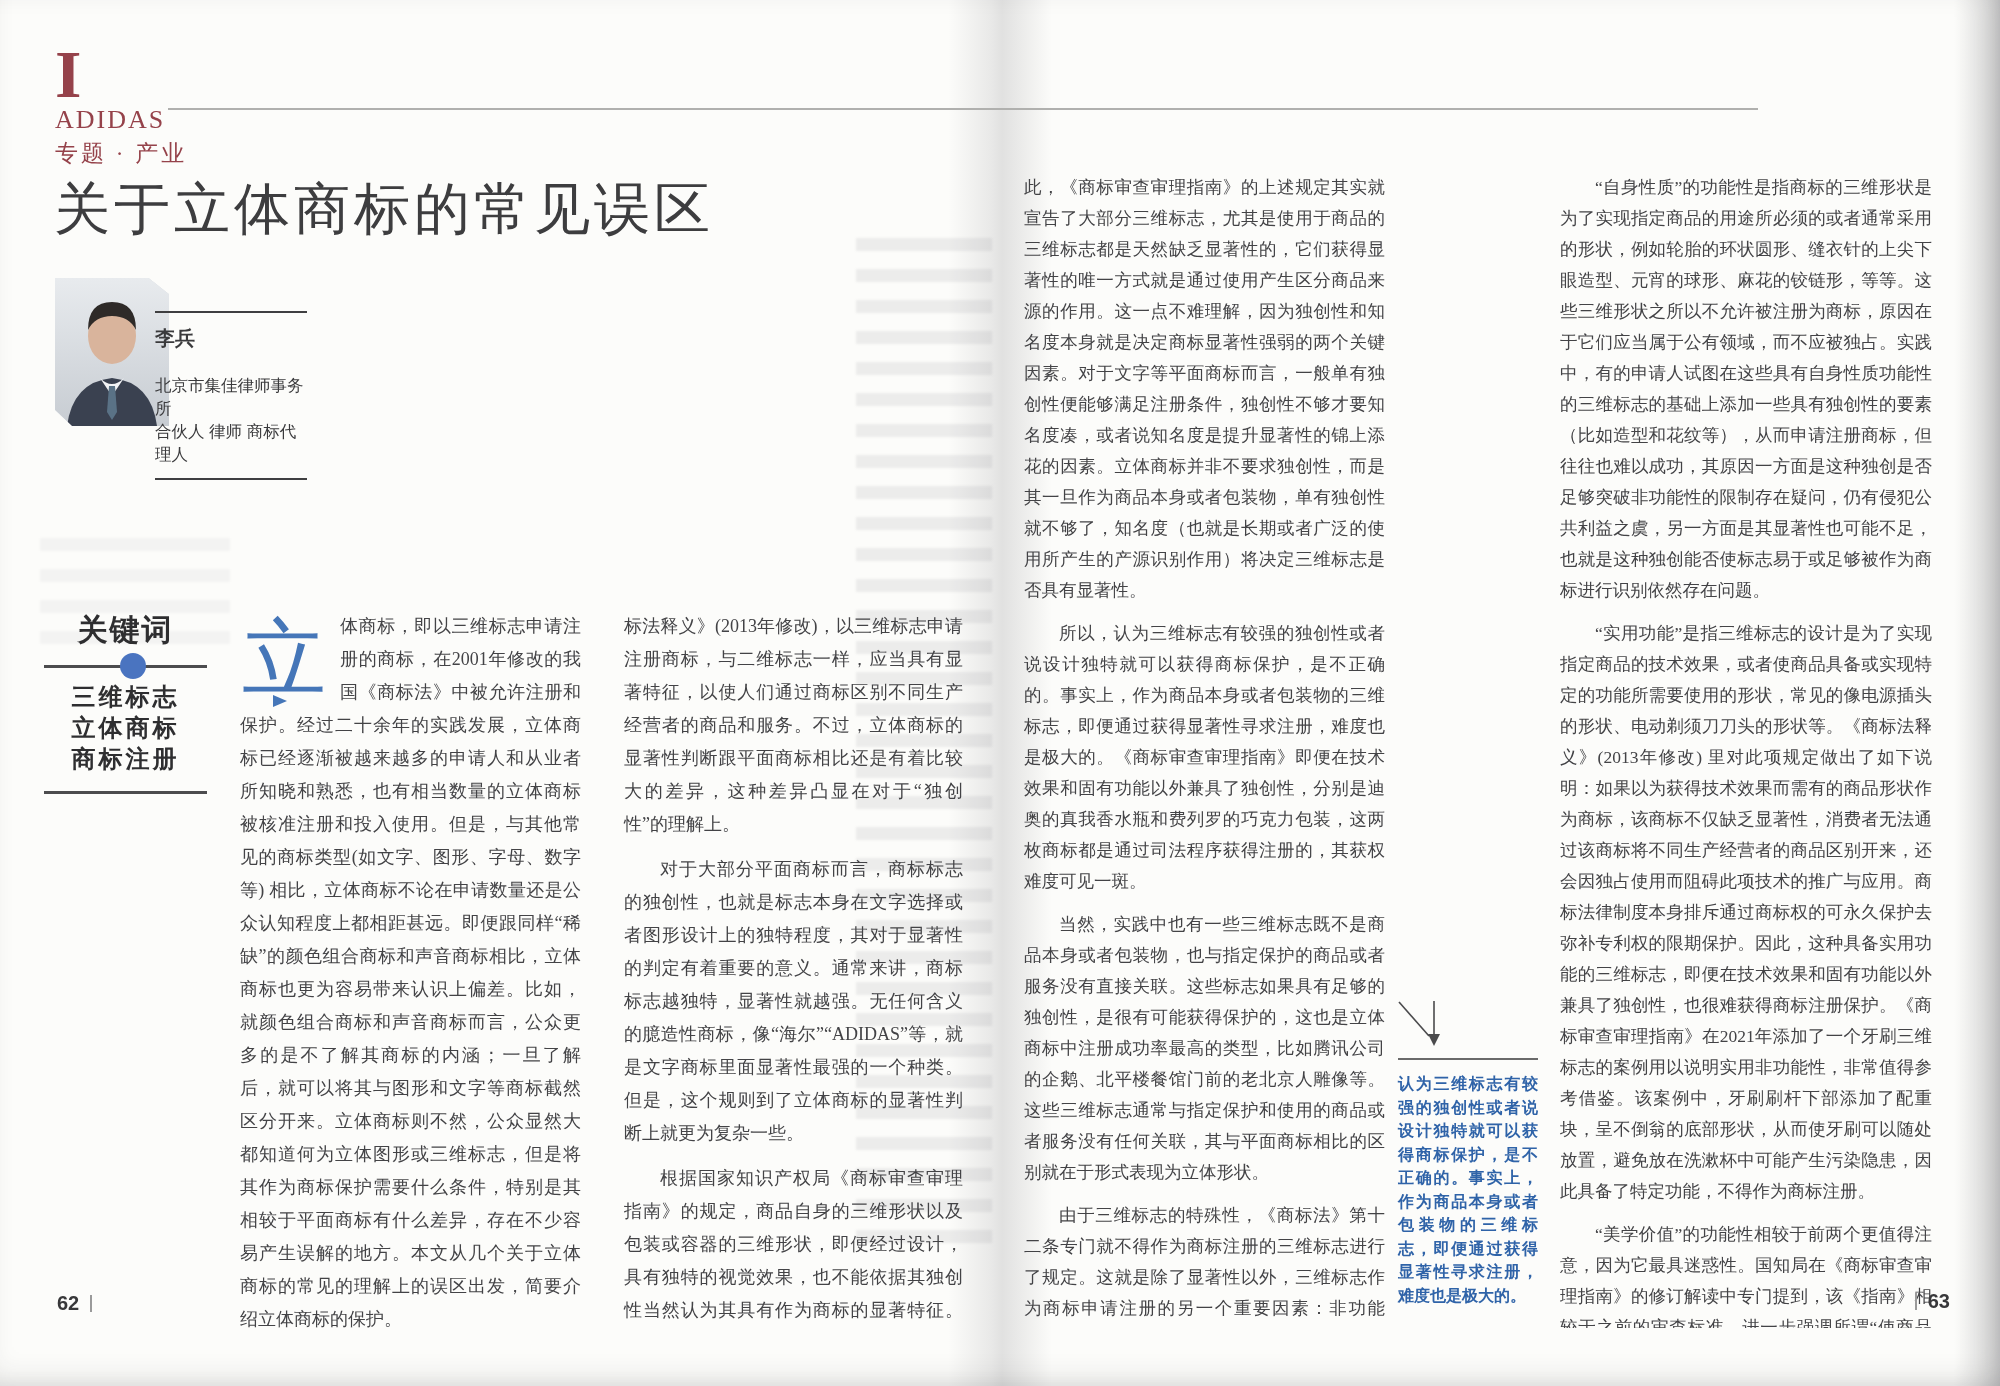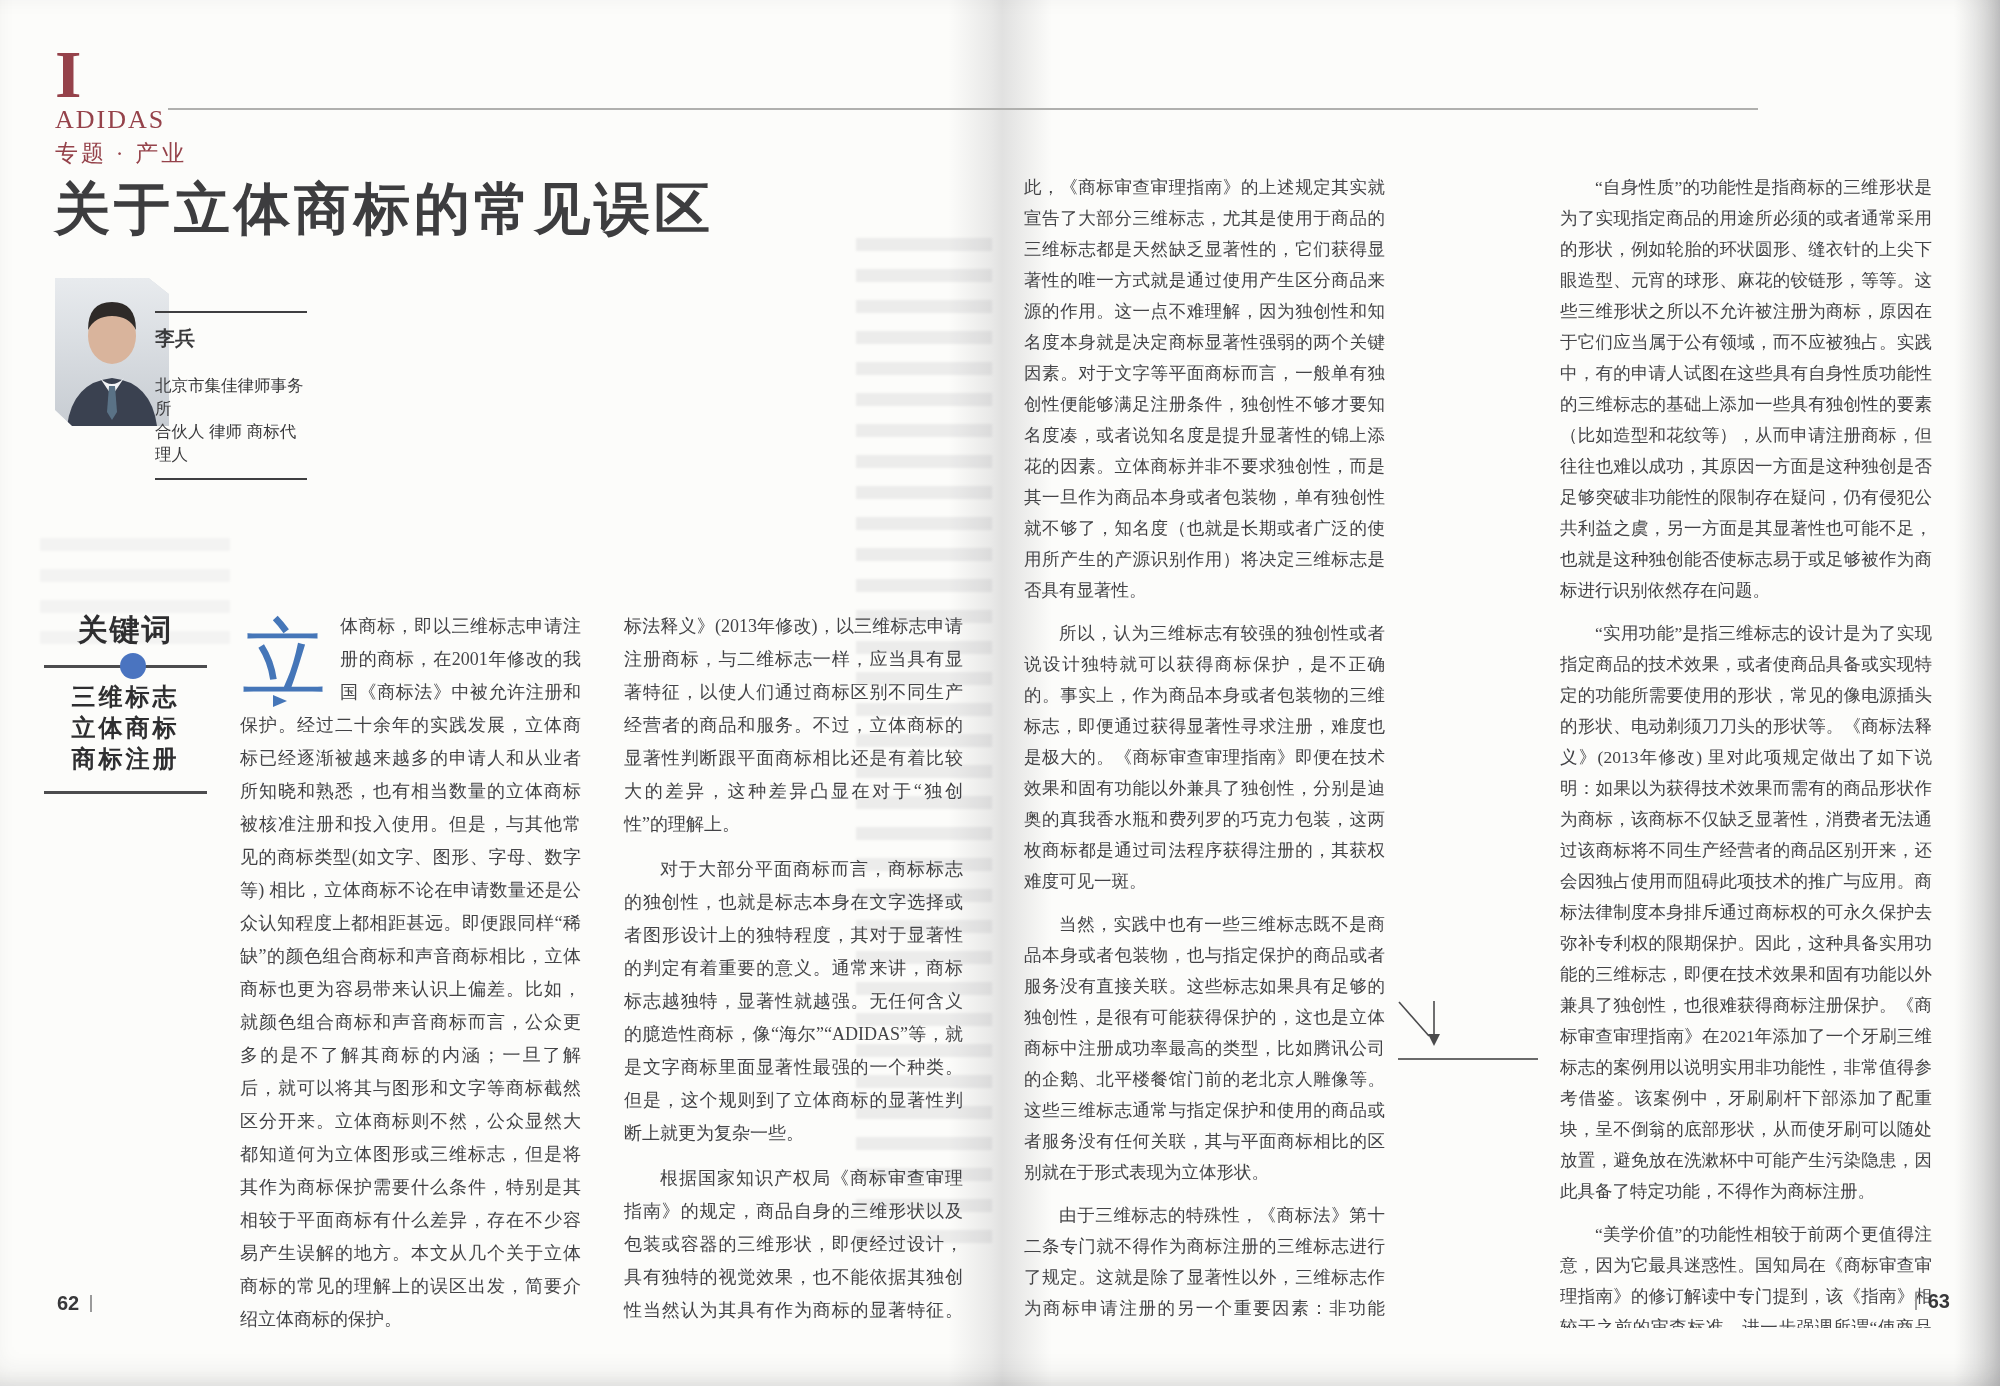--- a/index.html
+++ b/index.html
@@ -11,21 +11,21 @@
   
   #hdr-left{left:55px;top:44px;color:#95424a;}
   #hdr-initial{font-family:"Liberation Serif",serif;font-size:68px;line-height:.9;font-weight:bold;float:left;margin-right:7px;}
   #hdr-rest{font-family:"Liberation Serif",serif;font-size:26px;letter-spacing:2px;display:block;padding-top:6px;}
   #hdr-sub{font-family:"Liberation Serif",serif;font-size:23px;letter-spacing:3px;display:block;margin-top:3px;}
   #hairline{left:168px;top:108px;width:1590px;height:2px;background:#b0b0ae;}
   #hdr-right{right:38px;top:58px;text-align:right;color:#4b4b4d;font-size:21px;line-height:27px;font-family:"Liberation Serif",serif;}
   #hdr-right sup{font-size:11px;}
 
   
-  #title{left:54px;top:172px;font-family:"Liberation Sans",sans-serif;font-weight:bold;font-size:56px;letter-spacing:4px;color:#3d3d3f;}
+  #title{left:54px;top:172px;font-family:"Liberation Sans",sans-serif;font-weight:normal;font-size:56px;letter-spacing:4px;color:#3d3d3f;}
   #photo{left:55px;top:278px;width:114px;height:148px;clip-path:polygon(0 0,82% 0,100% 11%,100% 100%,15% 100%,0 89%);background:#dfe2e6;}
   #author{left:155px;top:311px;width:152px;font-family:"Liberation Sans",sans-serif;color:#3a3a3c;}
   .author-rule{height:2px;background:#3f3f41;}
   #author-name{font-size:20px;font-weight:bold;margin:12px 0 22px;}
   #author-affil{font-size:16.5px;line-height:23px;}
   #author-role{font-size:16.5px;line-height:23px;margin-bottom:12px;}
 
   
   #kw{left:44px;top:610px;width:163px;text-align:center;color:#2e2e30;}
   #kw-label{font-family:"Liberation Serif",serif;font-weight:bold;font-size:30px;letter-spacing:2px;}
@@ -141,20 +141,21 @@
     <p class="ind">由于三维标志的特殊性，《商标法》第十二条专门就不得作为商标注册的三维标志进行了规定。这就是除了显著性以外，三维标志作为商标申请注册的另一个重要因素：非功能性。跟显著性相比，非功能性是更容易被忽视或者误解的一个概念，这是因为显著性是所有商标的基本属性，而非功能性专属于立体商标。根据《商标法》和《商标审查审理指南》的有关规定，立体商标的非功能性主要体现在“自身性质”“实用功</p>
   </div>
 
   <div id="pq" class="abs">
     <svg width="42" height="48" viewBox="0 0 42 48">
       <path d="M1 2 L31 36" stroke="#4a4a4c" stroke-width="1.6" fill="none"></path>
       <path d="M36 1 L36 38" stroke="#4a4a4c" stroke-width="1.6" fill="none"></path>
       <path d="M30 34 L42 34 L36 46 Z" fill="#4a4a4c"></path>
     </svg>
     <div id="pq-rule"></div>
+    <p>认为三维标志有较强的独创性或者说设计独特就可以获得商标保护，是不正确的。事实上，作为商品本身或者包装物的三维标志，即便通过获得显著性寻求注册，难度也是极大的。</p>
   </div>
 
   <div id="r-col2" class="col rp">
     <p class="ind">“自身性质”的功能性是指商标的三维形状是为了实现指定商品的用途所必须的或者通常采用的形状，例如轮胎的环状圆形、缝衣针的上尖下眼造型、元宵的球形、麻花的铰链形，等等。这些三维形状之所以不允许被注册为商标，原因在于它们应当属于公有领域，而不应被独占。实践中，有的申请人试图在这些具有自身性质功能性的三维标志的基础上添加一些具有独创性的要素（比如造型和花纹等），从而申请注册商标，但往往也难以成功，其原因一方面是这种独创是否足够突破非功能性的限制存在疑问，仍有侵犯公共利益之虞，另一方面是其显著性也可能不足，也就是这种独创能否使标志易于或足够被作为商标进行识别依然存在问题。</p>
     <p class="ind">“实用功能”是指三维标志的设计是为了实现指定商品的技术效果，或者使商品具备或实现特定的功能所需要使用的形状，常见的像电源插头的形状、电动剃须刀刀头的形状等。《商标法释义》(2013年修改) 里对此项规定做出了如下说明：如果以为获得技术效果而需有的商品形状作为商标，该商标不仅缺乏显著性，消费者无法通过该商标将不同生产经营者的商品区别开来，还会因独占使用而阻碍此项技术的推广与应用。商标法律制度本身排斥通过商标权的可永久保护去弥补专利权的限期保护。因此，这种具备实用功能的三维标志，即便在技术效果和固有功能以外兼具了独创性，也很难获得商标注册保护。《商标审查审理指南》在2021年添加了一个牙刷三维标志的案例用以说明实用非功能性，非常值得参考借鉴。该案例中，牙刷刷杆下部添加了配重块，呈不倒翁的底部形状，从而使牙刷可以随处放置，避免放在洗漱杯中可能产生污染隐患，因此具备了特定功能，不得作为商标注册。</p>
     <p class="ind">“美学价值”的功能性相较于前两个更值得注意，因为它最具迷惑性。国知局在《商标审查审理指南》的修订解读中专门提到，该《指南》相较于之前的审查标准，进一步强调所谓“使商品具有实质性价值的三维形状”指的是该“三维形状是为使商品的外观或者造型具有美学价值”。商标并不排斥美学价值，也就是说商标可以是具有美学价值的标志。那么，为什么</p>
   </div>
 
   <div id="pnum-left" class="abs pnum">
     <span>62</span><span class="pnum-bar"></span>

